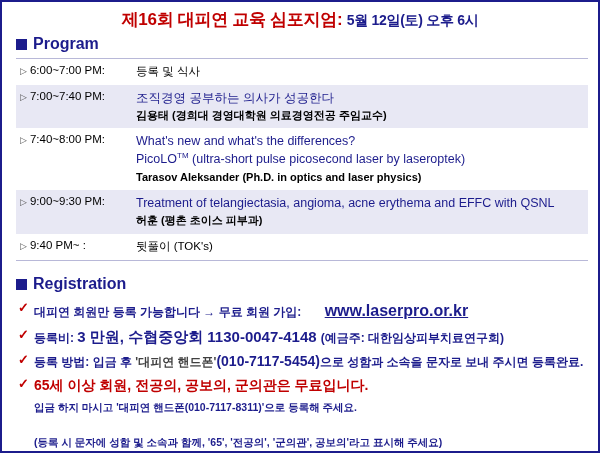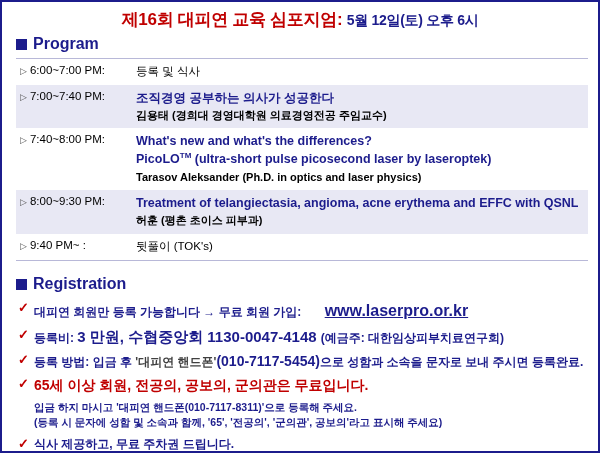--- a/index.html
+++ b/index.html
@@ -83,21 +83,21 @@
     color: #555555;
     font-size: 9px;
     margin-right: 3px;
   }
   .pbody {
     flex: 1 1 auto;
     padding: 4px 2px 5px 2px;
   }
   .line-main {
     font-size: 12.5px;
-    font-weight: bold;
+    font-weight: normal;
     color: #1c1c8c;
     line-height: 1.45;
   }
   .line-main.black {
     color: #000000;
     font-weight: normal;
     font-size: 11.5px;
   }
   .line-sub {
     font-size: 11px;
@@ -211,21 +211,21 @@
       </div>
       <div class="pbody">
         <div class="line-main">What's new and what's the differences?</div>
         <div class="line-main"><span>PicoLO</span><sup class="tm">TM</sup><span> (ultra-short pulse picosecond laser by laseroptek)</span></div>
         <div class="line-sub">Tarasov Aleksander (Ph.D. in optics and laser physics)</div>
       </div>
     </div>
 
     <div class="prow shade">
       <div class="ptime">
-        <span class="tri">▷</span><span>8:00~9:30 PM:</span>
+        <span class="tri">▷</span><span>9:00~9:30 PM:</span>
       </div>
       <div class="pbody">
         <div class="line-main">Treatment of telangiectasia, angioma, acne erythema and EFFC with QSNL</div>
         <div class="line-sub">허훈 (평촌 초이스 피부과)</div>
       </div>
     </div>
 
     <div class="prow">
       <div class="ptime">
         <span class="tri">▷</span><span>9:40 PM~   :</span>
@@ -258,21 +258,21 @@
       <span class="check">✓</span>
       <span class="rtext"><span class="navy">등록 방법: 입금 후 </span><span class="red">'대피연 핸드폰'</span><span class="num-blue">(010-7117-5454)</span><span class="navy">으로 성함과 소속을 문자로 보내 주시면 등록완료.</span></span>
     </div>
 
     <div class="rrow">
       <span class="check">✓</span>
       <span class="rtext"><span class="big-red">65세 이상 회원, 전공의, 공보의, 군의관은 무료입니다.</span></span>
     </div>
 
     <div class="note">입금 하지 마시고 '대피연 핸드폰(010-7117-8311)'으로 등록해 주세요.</div>
-    <div class="note" style="margin-bottom:6px;">(등록 시 문자에 성함 및 소속과 함께, '65', '전공의', '군의관', 공보의'라고 표시해 주세요)</div>
+    <div class="note" style="margin-bottom:6px;margin-top:20px;">(등록 시 문자에 성함 및 소속과 함께, '65', '전공의', '군의관', 공보의'라고 표시해 주세요)</div>
 
     <div class="rrow">
       <span class="check">✓</span>
       <span class="rtext"><span class="navy">식사 제공하고, 무료 주차권 드립니다.</span></span>
     </div>
 
   </div>
 
 </div>
 

